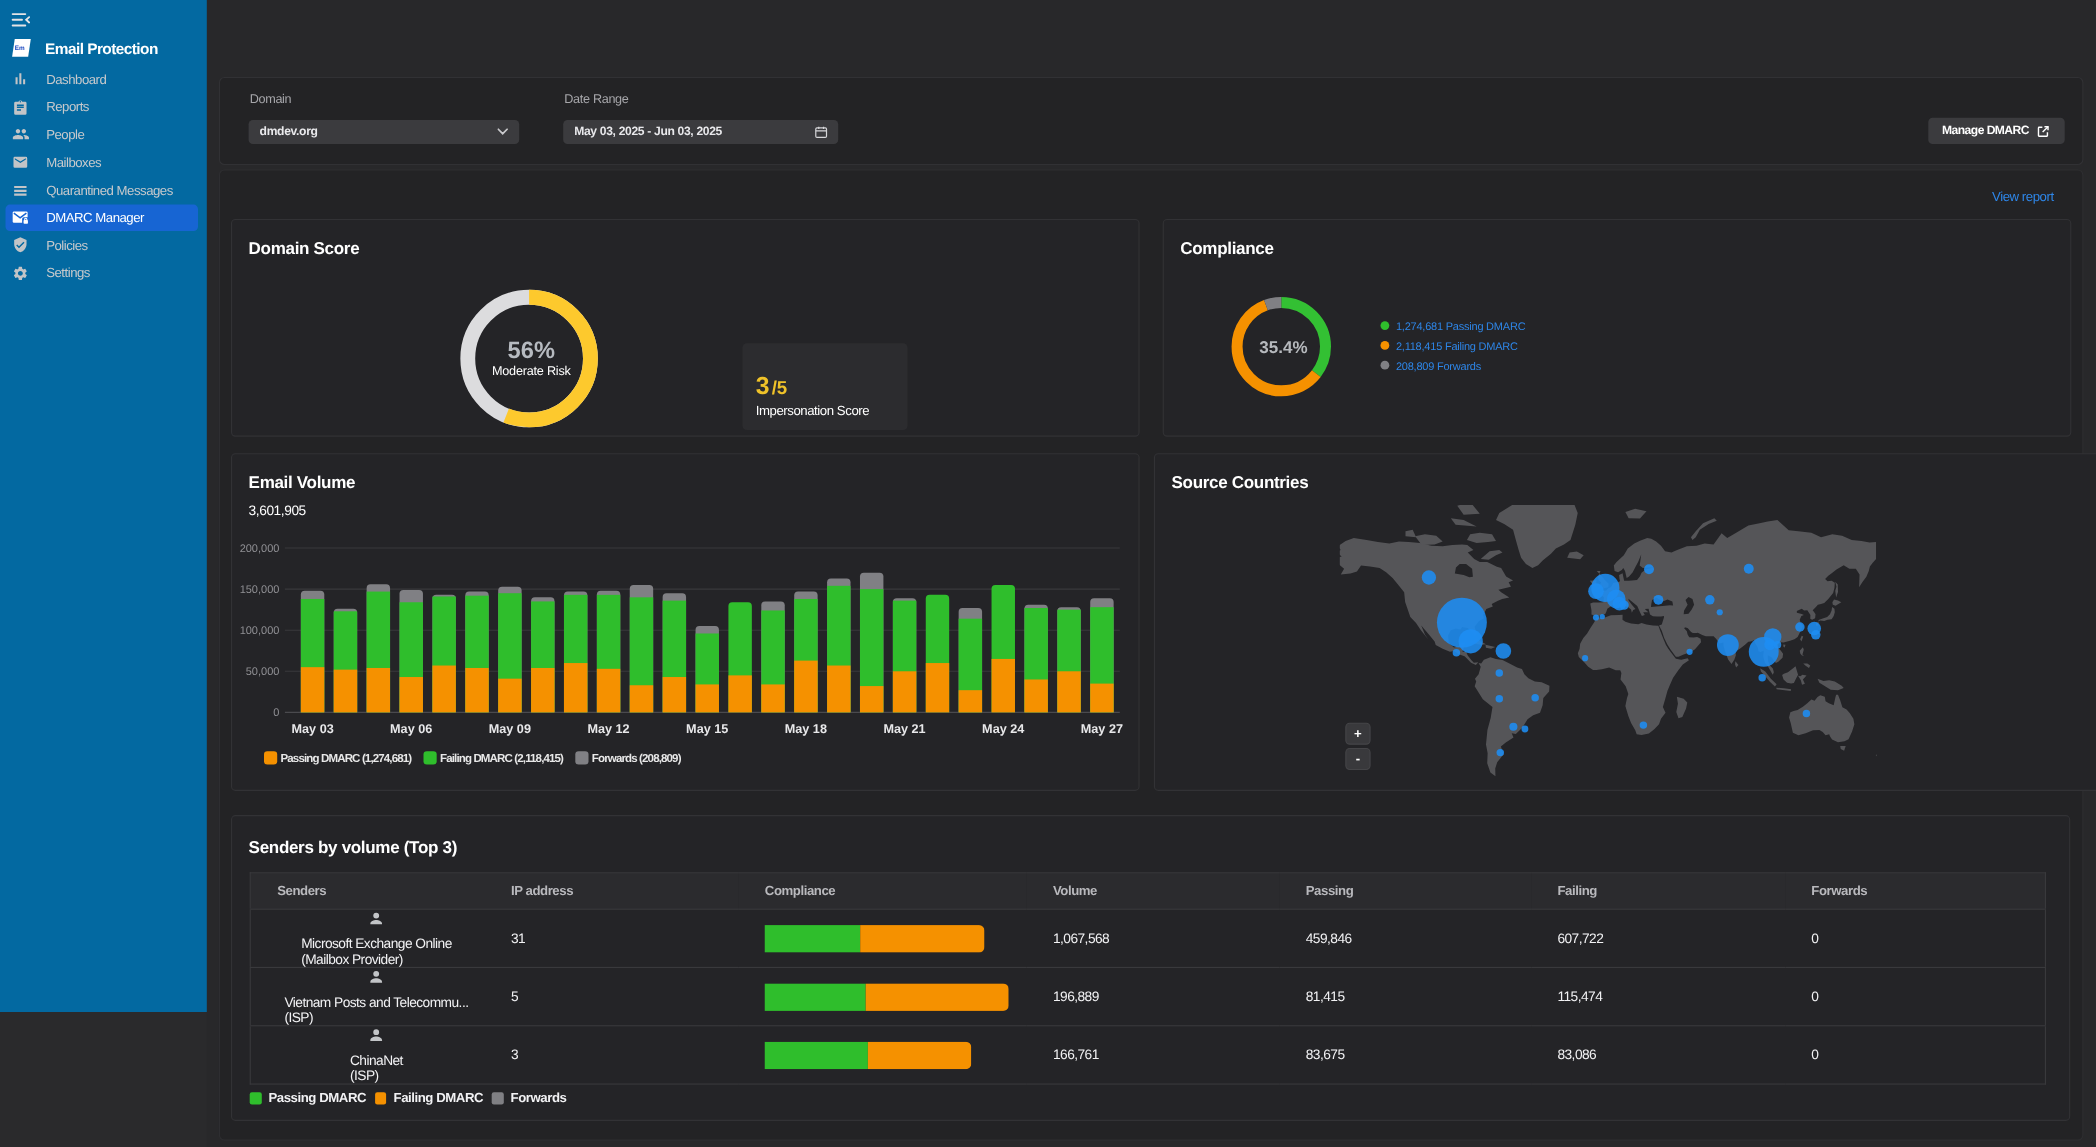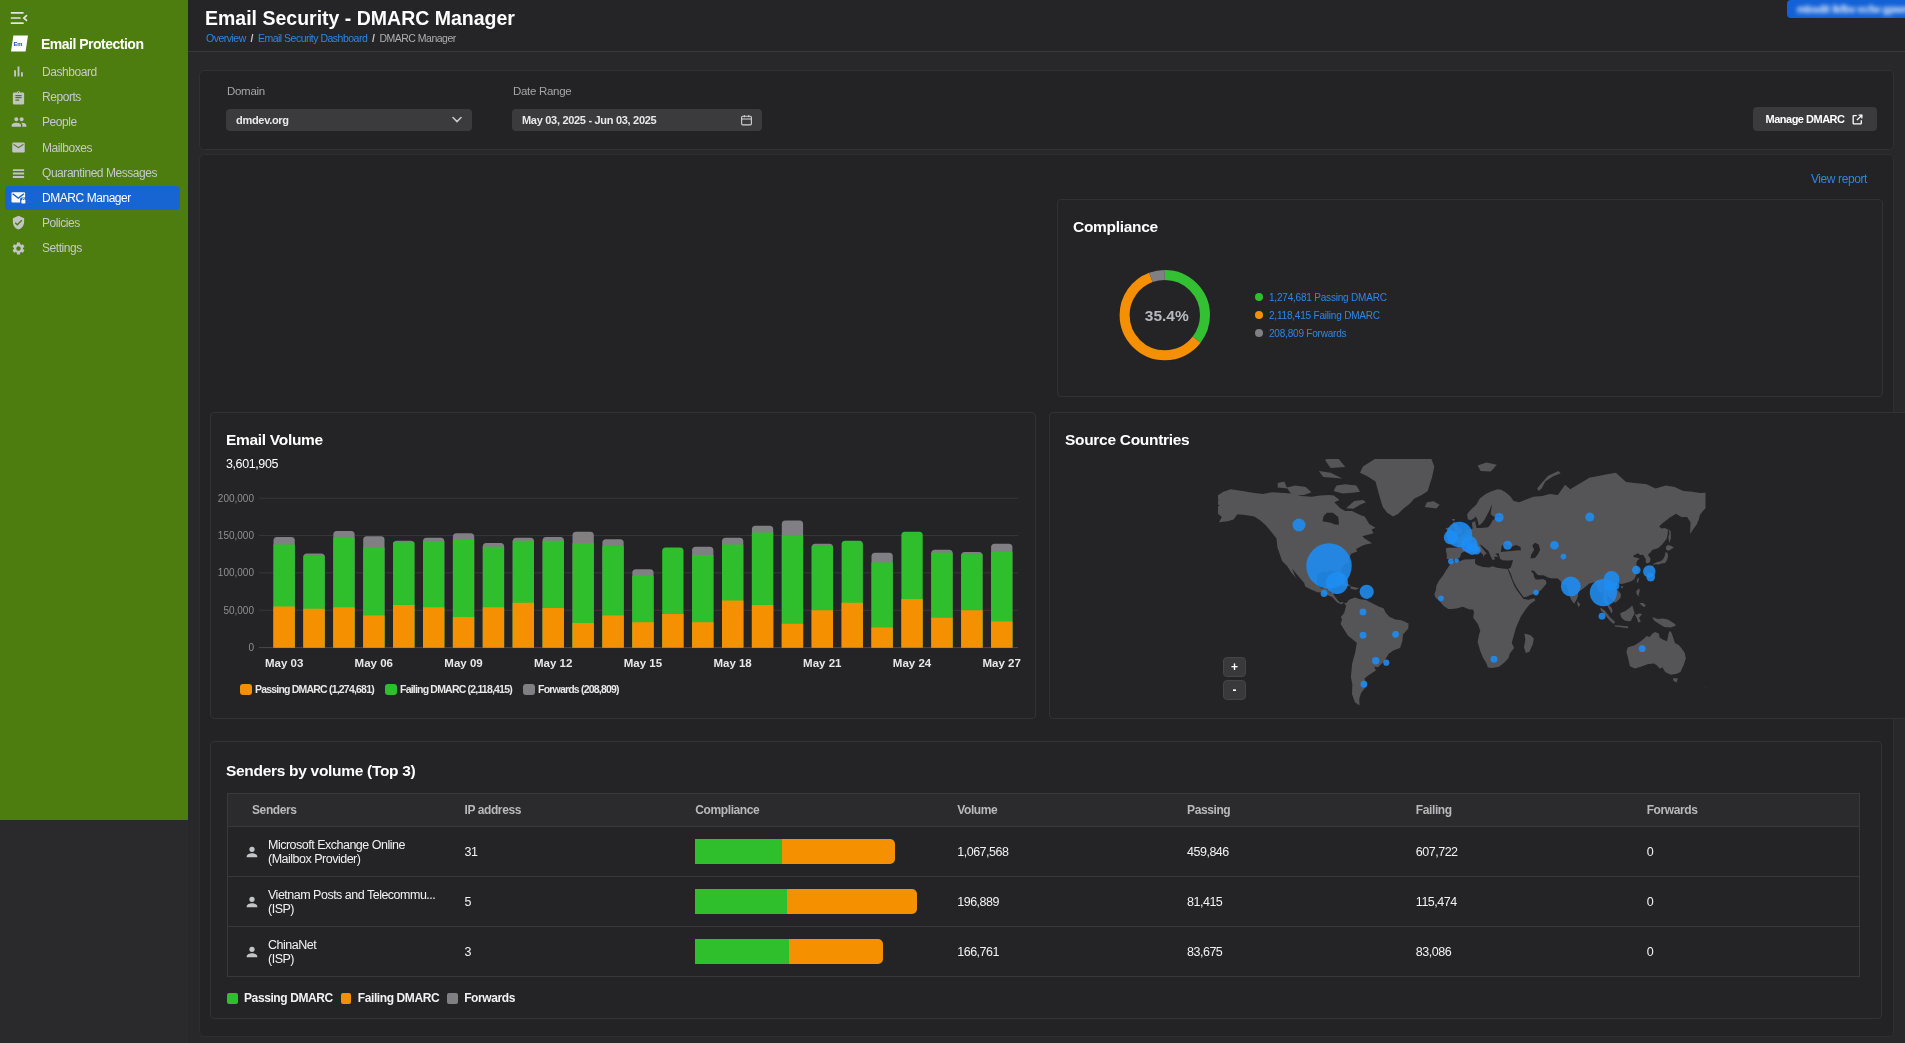--- a/index.html
+++ b/index.html
@@ -1,17 +1,17 @@
 <!DOCTYPE html>
 <html><head>
 <meta charset="utf-8">
 <style>
 * { margin:0; padding:0; box-sizing:border-box; }
 html,body { width:1905px; height:1043px; background:#2a2a2c; font-family:"Liberation Sans", sans-serif; overflow:hidden; }
-#sidebar { position:absolute; left:0; top:0; width:188px; height:820px; background:#4d7c0f; z-index:5;text-align:center; }
+#sidebar { position:absolute; left:0; top:0; width:188px; height:920px; background:#0369a1; z-index:5;text-align:center; }
 #burger { position:absolute; left:10px; top:11px; }
 #logo { position:absolute; left:10px; top:35px; }
 #brand { position:absolute; left:41px; top:36px; font-size:14px; letter-spacing:-0.5px; font-weight:bold; color:#fff; }
 ul.menu { position:absolute; left:0; top:59px; width:188px; list-style:none; }
 ul.menu li { height:25.4px; display:flex; align-items:center; padding-left:11px; color:#c7c9cc; font-size:12px; letter-spacing:-0.45px; }
 ul.menu li .mi { width:16px; height:16px; margin-right:15px; flex:none; display:flex; align-items:center; }
 ul.menu li.sel { background:#1765d3; color:#fff; border-radius:4px; margin:0 8px 0 5px; padding-left:6px; height:24px; }
 #main { position:absolute; left:188px; top:0; width:1717px; height:1043px; background:#28282a; }
 #header { position:absolute; left:0; top:0; width:1717px; height:52px; background:#252527; border-bottom:1px solid #3a3a3d; }
 #header h1 { position:absolute; left:17px; top:7px; font-size:19.5px; color:#fff; font-weight:bold; }
@@ -44,21 +44,21 @@
 #vollegend { position:absolute; left:29px; top:270px; font-size:10.5px; letter-spacing:-0.8px; color:#e8e8e8; font-weight:bold; }
 #vollegend span.sq { display:inline-block; width:11.5px; height:11.5px; border-radius:3px; margin-right:3.5px; vertical-align:-2px; }
 #vollegend span.t { margin-right:9px; }
 #zoomr { position:absolute; left:173px; top:244px; }
 #zoomr div { width:23px; height:20px; background:#39393c; border:1px solid #454548; border-radius:4px; color:#fff; text-align:center; font-size:12px; font-weight:bold; line-height:18px; margin-bottom:3px; }
 table#senders { position:absolute; left:16px; top:51px; width:1633px; border-collapse:collapse; font-size:12.5px; letter-spacing:-0.5px; color:#f2f2f4; white-space:nowrap; }
 table#senders th { background:#2b2b2e; color:#b9b9bd; font-weight:bold; text-align:left; height:33px; font-size:12px; letter-spacing:-0.4px; padding-left:24px; }
 table#senders td { height:50px; border-top:1px solid #39393c; }
 table#senders td { padding-left:24px; }
 table#senders { border:1px solid #39393c; }
-.sname { display:flex; align-items:center; gap:8px; }
+.sname { display:flex; align-items:center; gap:8px;flex-direction:column; }
 .sname .txt div:first-child { font-size:12.5px; }
 .sname .txt div:last-child { font-size:12.5px; }
 .cbar { height:25px; border-radius:0 5px 5px 0; overflow:hidden; display:flex; }
 .cbar .g { background:#2fbe2c; height:100%; }
 .cbar .o { background:#f59100; height:100%; }
 #slegend { position:absolute; left:16px; top:249px; font-size:12px; letter-spacing:-0.4px; color:#f2f2f4; font-weight:bold; }
 #slegend span.sq { display:inline-block; width:10.5px; height:10.5px; border-radius:2px; margin-right:6.5px; vertical-align:-1.5px; }
 #slegend span.t { margin-right:5px; }
 </style>
 </head>
@@ -122,27 +122,20 @@
           </svg>
         </span>Policies</li>
     <li><span class="mi">
           <svg width="15" height="15" viewBox="0 0 24 24" fill="#c2c4c7">
             <path d="M19.14 12.94c.04-.3.06-.61.06-.94 0-.32-.02-.64-.07-.94l2.03-1.58a.49.49 0 0 0 .12-.61l-1.92-3.32a.488.488 0 0 0-.59-.22l-2.39.96c-.5-.38-1.03-.7-1.62-.94l-.36-2.54a.484.484 0 0 0-.48-.41h-3.84c-.24 0-.43.17-.47.41l-.36 2.54c-.59.24-1.13.57-1.62.94l-2.39-.96c-.22-.08-.47 0-.59.22L2.74 8.87c-.12.21-.08.47.12.61l2.03 1.58c-.05.3-.09.63-.09.94s.02.64.07.94l-2.03 1.58a.49.49 0 0 0-.12.61l1.92 3.32c.12.22.37.29.59.22l2.39-.96c.5.38 1.03.7 1.62.94l.36 2.54c.05.24.24.41.48.41h3.84c.24 0 .44-.17.47-.41l.36-2.54c.59-.24 1.13-.56 1.62-.94l2.39.96c.22.08.47 0 .59-.22l1.92-3.32c.12-.22.07-.47-.12-.61l-2.01-1.58zM12 15.6A3.61 3.61 0 0 1 8.4 12c0-1.98 1.62-3.6 3.6-3.6s3.6 1.62 3.6 3.6-1.62 3.6-3.6 3.6z"></path>
           </svg>
         </span>Settings</li>
   </ul>
 </div>
 <div id="main">
-  <div id="header">
-    <h1>Email Security - DMARC Manager</h1>
-    <div id="crumbs"><a>Overview</a> &nbsp;<b style="color:#c9c9cc">/</b>&nbsp; <a>Email Security Dashboard</a> &nbsp;<b style="color:#c9c9cc">/</b>&nbsp; <span class="cur">DMARC Manager</span></div>
-    <div id="userpill">
-        <span style="left:10px">mbsdit lkfbv ecfw gpwndg</span>
-      </div>
-  </div>
   <div class="card" id="fcard">
     <div class="flabel" style="left:27px; top:14px;">Domain</div>
     <div class="finput" style="left:26px; top:38px; width:246px;">dmdev.org
       <svg style="position:absolute;right:10px;top:7px" width="10" height="7" viewBox="0 0 10 7">
           <path d="M1 1.5 L5 5.5 L9 1.5" stroke="#c9c9cc" stroke-width="1.6" fill="none" stroke-linecap="round"></path>
         </svg>
     </div>
     <div class="flabel" style="left:313px; top:14px;">Date Range</div>
     <div class="finput" style="left:312px; top:38px; width:250px;">May 03, 2025 - Jun 03, 2025
       <svg style="position:absolute;right:9px;top:4px" width="13" height="14" viewBox="0 0 24 24" fill="none" stroke="#d6d6d9" stroke-width="2">
@@ -153,20 +146,34 @@
     <div id="managebtn">Manage DMARC
       <svg width="13" height="13" viewBox="0 0 24 24" fill="none" stroke="#fff" stroke-width="2.4">
           <path d="M14 4h6v6"></path>
           <path d="M20 4 11 13"></path>
           <path d="M19 13.5V19a1 1 0 0 1-1 1H5a1 1 0 0 1-1-1V6a1 1 0 0 1 1-1h5.5"></path>
         </svg>
     </div>
   </div>
   <div id="wrapper">
     <div id="viewreport">View report</div>
+    <div class="icard" id="c-score">
+      <h2>Domain Score</h2>
+      <svg style="position:absolute;left:0;top:0" width="826" height="198" viewBox="0 0 826 198">
+<circle cx="270" cy="126" r="55.75" fill="none" stroke="#dcdcde" stroke-width="13.5"></circle>
+          <circle cx="270" cy="126" r="55.75" fill="none" stroke="#fdc92d" stroke-width="13.5" stroke-dasharray="196.16 154.13" stroke-dashoffset="-0.00" transform="rotate(-90 270 126)"></circle>
+<text x="272" y="125.6" text-anchor="middle" font-size="21.5" font-weight="bold" fill="#b6bac0" font-family="Liberation Sans">56%</text>
+<text x="272" y="140.5" text-anchor="middle" font-size="11.5" fill="#fff" font-family="Liberation Sans" letter-spacing="-0.2">Moderate Risk</text>
+</svg>
+      <div id="impbox">
+          <span class="num">3</span>
+          <span class="den" style="position:absolute;left:26.5px;top:31px;">/5</span>
+          <div class="lbl">Impersonation Score</div>
+        </div>
+    </div>
     <div class="icard" id="c-comp">
       <h2>Compliance</h2>
       <svg style="position:absolute;left:0;top:0" width="826" height="198" viewBox="0 0 826 198">
 <circle cx="106.8" cy="115.1" r="40.20" fill="none" stroke="#33c033" stroke-width="10" stroke-dasharray="89.41 163.17" stroke-dashoffset="-0.00" transform="rotate(-90 106.8 115.1)"></circle>
           <circle cx="106.8" cy="115.1" r="40.20" fill="none" stroke="#f59100" stroke-width="10" stroke-dasharray="148.52 104.06" stroke-dashoffset="-89.41" transform="rotate(-90 106.8 115.1)"></circle>
           <circle cx="106.8" cy="115.1" r="40.20" fill="none" stroke="#808084" stroke-width="10" stroke-dasharray="14.65 237.93" stroke-dashoffset="-237.93" transform="rotate(-90 106.8 115.1)"></circle>
 <text x="108.8" y="120.8" text-anchor="middle" font-size="15.5" font-weight="bold" fill="#b6b9bd" font-family="Liberation Sans">35.4%</text>
 </svg>
       <div class="clegend">
         <div><span class="dot" style="background:#2fbe2c"></span>1,274,681 Passing DMARC</div>

